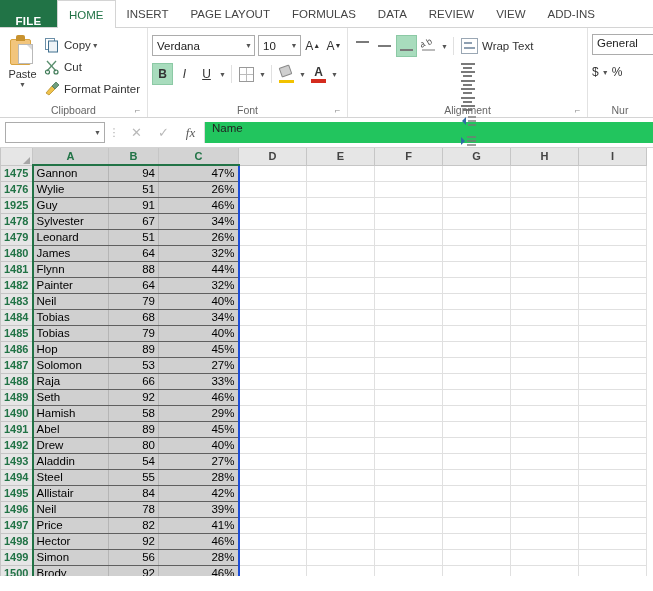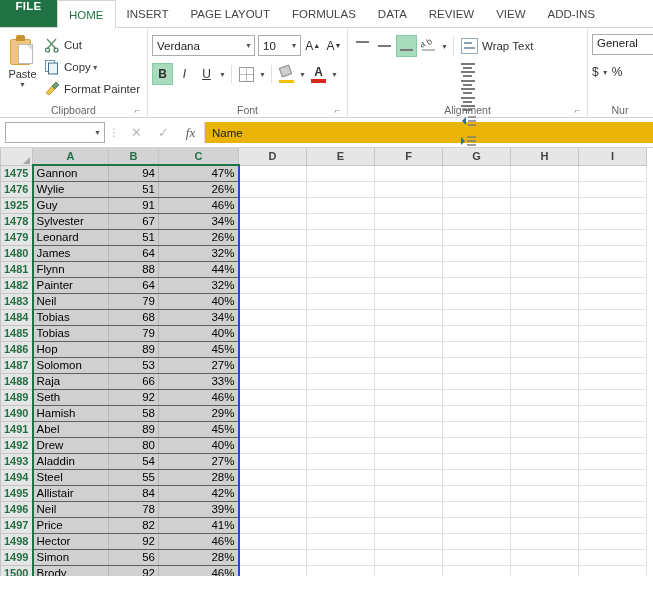--- a/index.html
+++ b/index.html
@@ -12,21 +12,21 @@
   .app { position: relative; width: 653px; height: 591px; background:#fff; }
 
   
   .tabbar {
     height: 28px; display: flex; align-items: stretch;
     background: #ffffff;
     border-bottom: 1px solid #d4d4d4;
   }
   .tab-file {
     width: 57px; background:#217346; color:#fff;
-    display:flex; align-items:flex-start; justify-content:center;
+    display:flex; align-items:flex-end; justify-content:center;
     font-size: 11.5px; font-weight: bold; letter-spacing:.3px;
   }
   .tab {
     padding: 0 11px; display:flex; align-items:center;
     font-size: 11.5px; color:#444; white-space:nowrap;
   }
   .tab.active { color:#217346; background:#fff; font-weight:normal;
     border-left:1px solid #d4d4d4; border-right:1px solid #d4d4d4;
     border-top:1px solid #d4d4d4; margin-bottom:-1px; }
 
@@ -122,22 +122,22 @@
 
   
   .fbar { height:30px; display:flex; align-items:center; border-bottom:1px solid #d4d4d4; background:#fff; }
   .namebox { width:100px; height:21px; margin-left:5px; border:1px solid #acacac; background:#fff;
     display:flex; align-items:center; padding:0 3px 0 6px; font-size:11.5px; color:#222; }
   .namebox .nb { flex:1;margin-top:44px; }
   .namebox .ar { font-size:7px; color:#555; }
   .fb-dots { width:18px; text-align:center; color:#b0b0b0; font-size:11px; }
   .fb-btn { width:27px; text-align:center; font-size:13px; color:#b9b9b9; }
   .fb-btn.fx { color:#5a5a5a; font-style:italic; font-family:"Liberation Serif", serif; font-size:13px; }
-  .fb-input { flex:1; height:21px; border-left:1px solid #d9d9d9; background:#eab308;
-    display:flex; align-items:center; padding-left:7px; font-size:11.5px; color:#222; }
+  .fb-input { flex:1; height:21px; border-left:1px solid #d9d9d9; background:#22c55e;
+    display:flex; padding-left:7px; font-size:11.5px; color:#222; }
 
   
   .grid-wrap { position:relative; height:428px; overflow:hidden; background:#fff; }
   table.grid { border-collapse:collapse; table-layout:fixed; }
   .colhead th {
     height:17px; background:#e6e6e6; border:1px solid #c6c6c6; border-top:none;
     font-size:11px; font-weight:bold; color:#444; text-align:center; padding:0;
   }
   .colhead th.selhdr { background:#d3d3d3; color:#217346;
     border-bottom:2px solid #217346; }
@@ -204,40 +204,40 @@
       <div class="paste-btn">
         <div class="paste-ico">
           <div class="clipbody"></div>
             <div class="cliptop"></div>
             <div class="clippage"></div>
         </div>
         <div class="paste-txt">Paste</div>
         <div class="caret-d">▼</div>
       </div>
       <div class="clip-cmds">
+        <div class="cmd">
+          <span class="ic">
+            <svg width="16" height="16" viewBox="0 0 16 16">
+              <rect x="1.5" y="1.5" width="9" height="11" fill="#fff" stroke="#6b8fa8" stroke-width="1"></rect>
+              <rect x="4.5" y="4" width="9" height="11" fill="#eef3f7" stroke="#41708f" stroke-width="1"></rect>
+            </svg>
+          </span>
+          <span>Copy</span>
+          <span class="mini-ar">▼</span>
+        </div>
         <div class="cmd">
           <span class="ic">
             <svg width="16" height="16" viewBox="0 0 16 16">
               <line x1="3" y1="2" x2="12" y2="12" stroke="#5a8f6e" stroke-width="1.3"></line>
               <line x1="12" y1="2" x2="3" y2="12" stroke="#5a8f6e" stroke-width="1.3"></line>
               <circle cx="3.5" cy="13" r="2" fill="none" stroke="#3f7a57" stroke-width="1.2"></circle>
               <circle cx="12" cy="13" r="2" fill="none" stroke="#3f7a57" stroke-width="1.2"></circle>
             </svg>
           </span>
           <span>Cut</span>
-        </div>
-        <div class="cmd">
-          <span class="ic">
-            <svg width="16" height="16" viewBox="0 0 16 16">
-              <rect x="1.5" y="1.5" width="9" height="11" fill="#fff" stroke="#6b8fa8" stroke-width="1"></rect>
-              <rect x="4.5" y="4" width="9" height="11" fill="#eef3f7" stroke="#41708f" stroke-width="1"></rect>
-            </svg>
-          </span>
-          <span>Copy</span>
-          <span class="mini-ar">▼</span>
         </div>
         <div class="cmd">
           <span class="ic">
             <svg width="16" height="16" viewBox="0 0 16 16">
               <path d="M2 12 L8 5 L11 8 L5 14 Z" fill="#f0c24b" stroke="#b8912f" stroke-width="0.8"></path>
               <path d="M8 5 L12 1 L15 4 L11 8 Z" fill="#6f9e7f" stroke="#4e7a5c" stroke-width="0.8"></path>
             </svg>
           </span>
           <span>Format Painter</span>
         </div>

